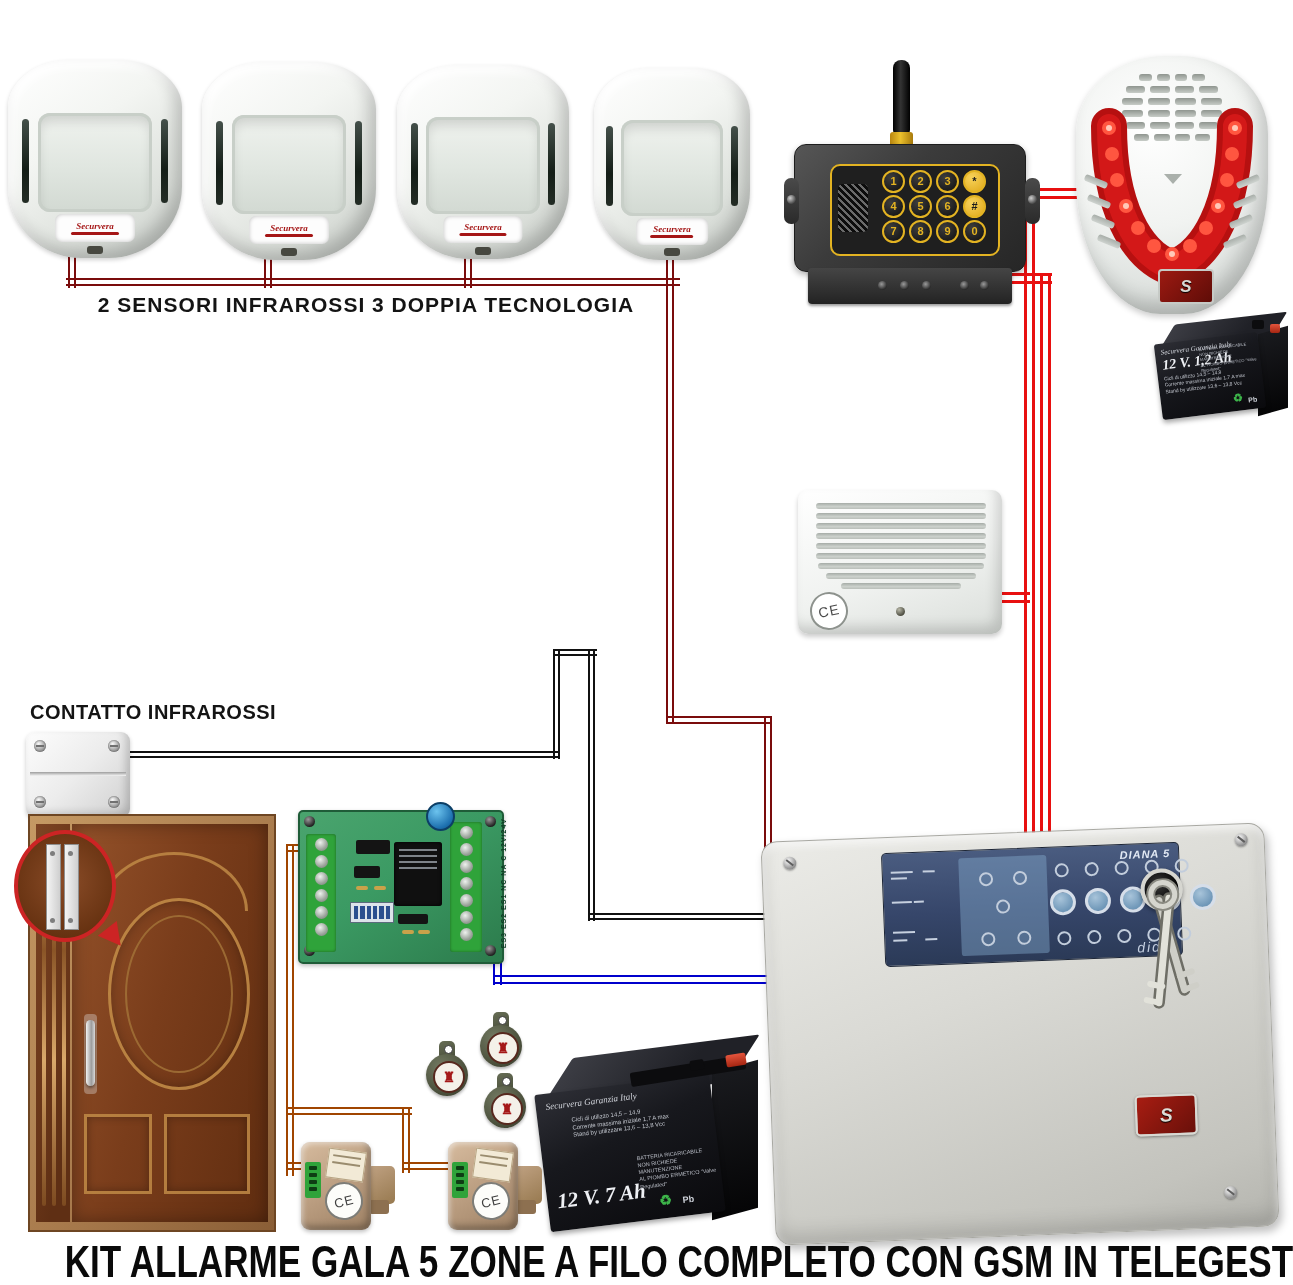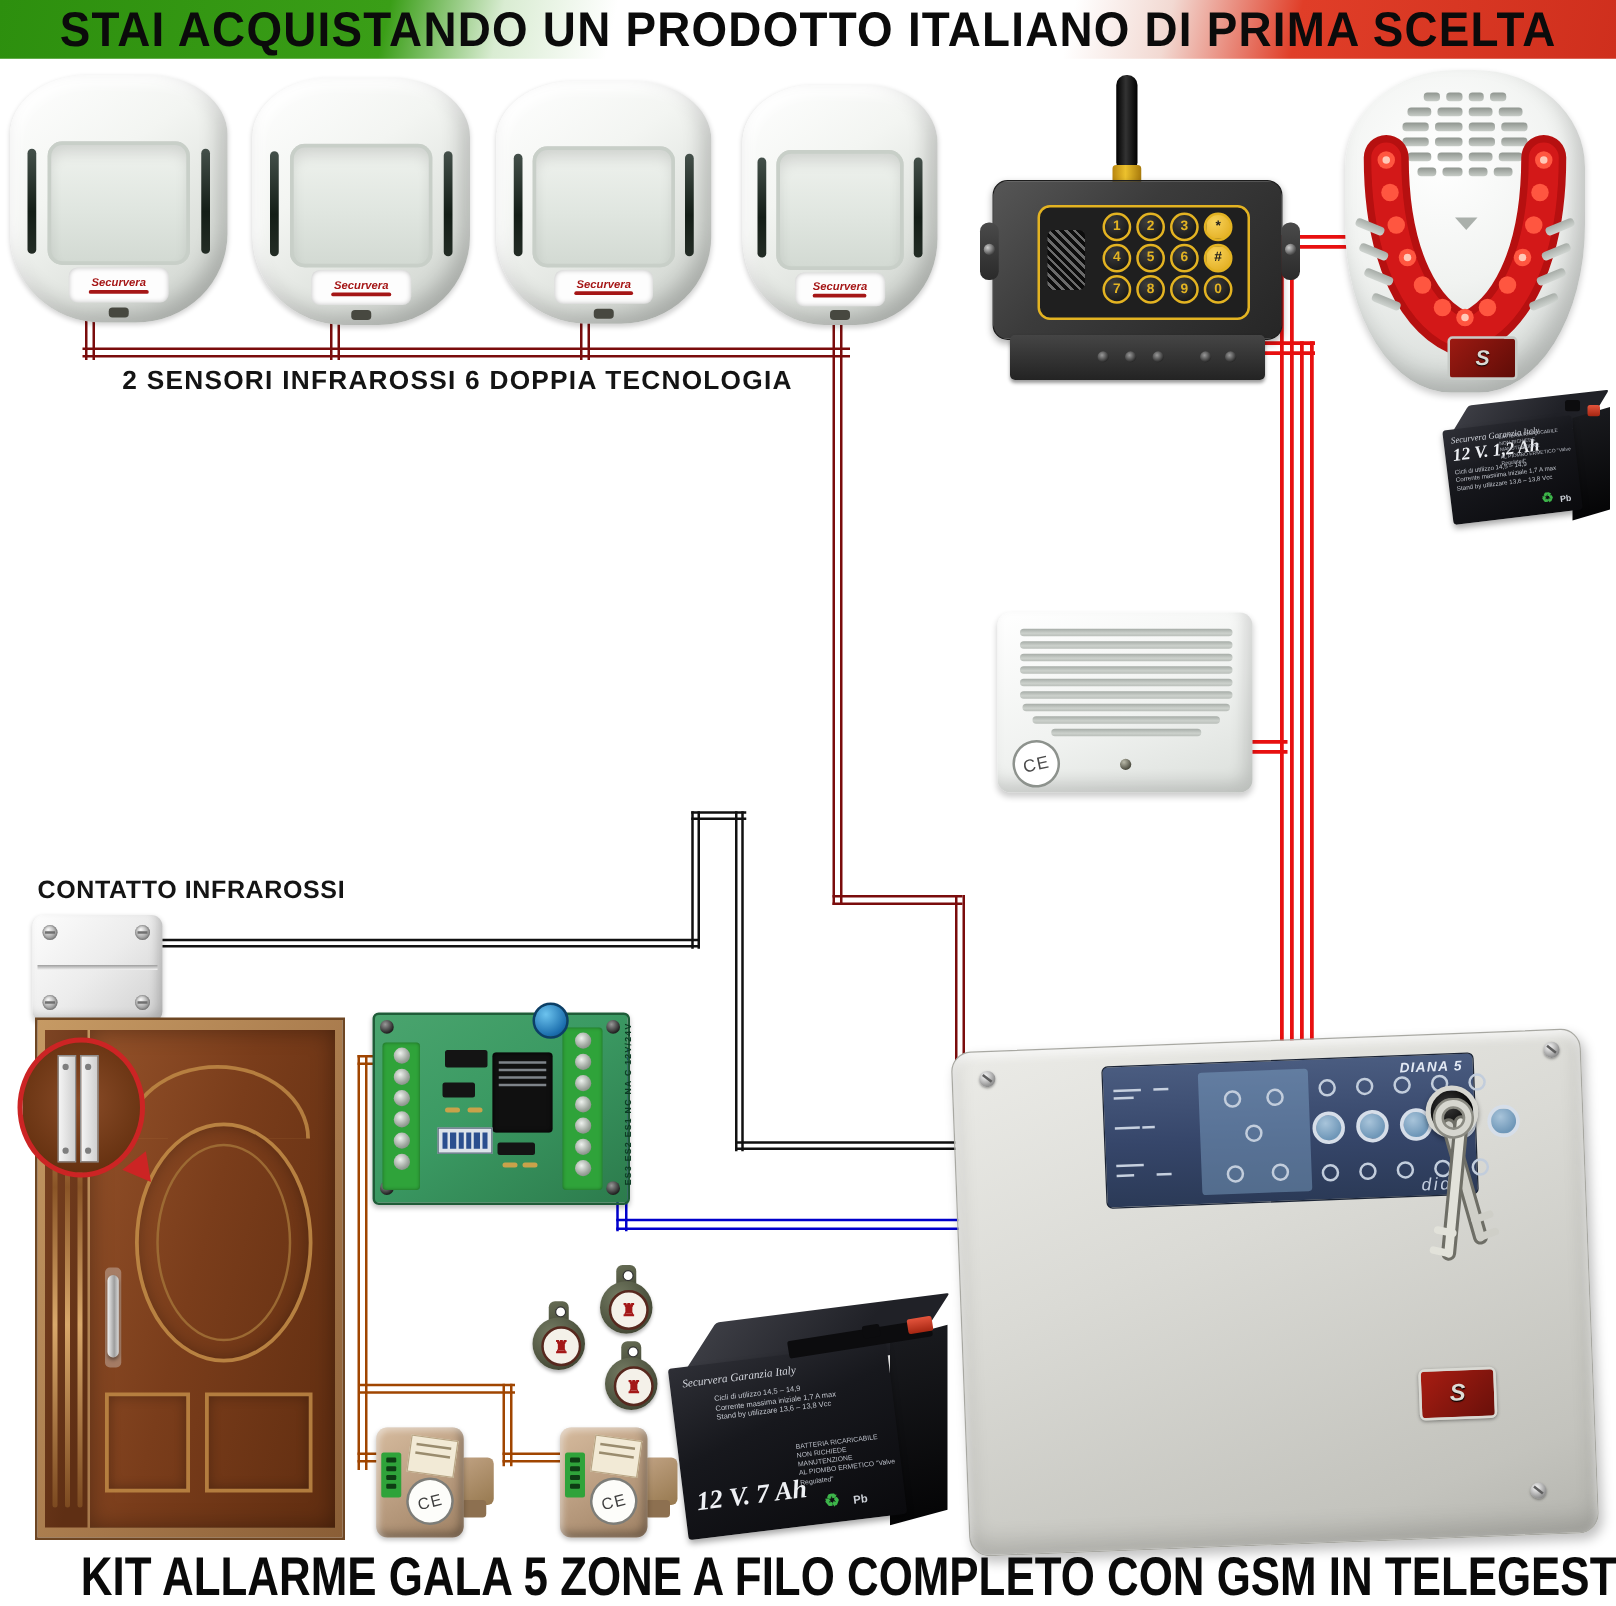--- a/index.html
+++ b/index.html
@@ -30,21 +30,21 @@
   #banner .btext{position:absolute;left:0;right:0;top:2px;text-align:center;white-space:nowrap;
     font-weight:bold;font-size:37px;letter-spacing:1px;color:#0b0b0b;transform:scale(.99,1.05);transform-origin:center top;}
   #footer{position:absolute;left:0;top:1238px;width:1293px;height:46px;z-index:4;}
   #footer .ftext{position:absolute;left:0;right:0;top:0;text-align:center;white-space:nowrap;
     font-weight:bold;font-size:39px;color:#0a0a0a;letter-spacing:0;transform:scale(.9,1.12);transform-origin:center top;}
   
   .seclabel{position:absolute;z-index:4;font-weight:bold;color:#141414;white-space:nowrap;}
   #lbl-sensors{left:66px;top:293px;width:600px;text-align:center;font-size:21px;letter-spacing:1px;}
   #lbl-contact{left:30px;top:701px;font-size:20px;letter-spacing:.5px;}
   
-  .pir{position:absolute;z-index:2;}
+  .pir{position:absolute;z-index:2;font-family:Liberation Serif, serif;}
   .pir .pbody{position:absolute;inset:0;background:linear-gradient(145deg,#ffffff 0%,#f3f5f2 38%,#dde1dc 72%,#c9cec9 100%);
     border-radius:36% 36% 42% 42% / 24% 24% 36% 36%;
     box-shadow:inset -7px -9px 16px rgba(0,0,0,.20),inset 5px 7px 10px rgba(255,255,255,.95),0 2px 4px rgba(0,0,0,.18);}
   .pir .lens{position:absolute;left:17%;right:17%;top:27%;bottom:23%;
     background:linear-gradient(180deg,#f0f3ef,#e0e6e0 55%,#d2d9d2);border-radius:12px;
     box-shadow:inset 0 0 0 3px #c8cfc8,inset 0 8px 12px rgba(0,0,0,.14);}
   .pir .slit{position:absolute;width:7px;top:30%;bottom:28%;border-radius:4px;
     background:linear-gradient(180deg,#44504a,#141e17 60%,#232c25);}
   .pir .slit.l{left:8%;} .pir .slit.r{right:8%;}
   .pir .plogo{position:absolute;left:50%;transform:translateX(-50%);bottom:8%;width:46%;height:14%;
@@ -223,23 +223,20 @@
   #panel .badge2{position:absolute;left:364px;top:268px;width:58px;height:37px;border-radius:5px;
     background:linear-gradient(135deg,#a81d12,#69100a);border:2px solid #d9d9d3;
     display:flex;align-items:center;justify-content:center;box-shadow:0 1px 3px rgba(0,0,0,.4);}
   #panel .badge2 span{font-style:italic;font-weight:bold;font-size:19px;color:#dedcd6;text-shadow:0 1px 1px #000;}
 </style>
 </head>
 <body>
 
 <div id="canvas">
 
-  <div id="banner">
-    <div class="btext">STAI ACQUISTANDO UN PRODOTTO ITALIANO DI PRIMA SCELTA</div>
-  </div>
 
   <div class="wire wv wm" style="left:68px;top:250px;height:38px"></div>
   <div class="wire wv wm" style="left:264px;top:250px;height:38px"></div>
   <div class="wire wv wm" style="left:464px;top:250px;height:38px"></div>
   <div class="wire wh wm" style="left:66px;top:278px;width:614px"></div>
   <div class="wire wv wm" style="left:666px;top:252px;height:472px"></div>
   <div class="wire wh wm" style="left:666px;top:716px;width:104px"></div>
   <div class="wire wv wm" style="left:764px;top:716px;height:134px"></div>
 
   <div class="wire wh wr" style="left:1000px;top:273px;width:52px"></div>
@@ -303,21 +300,21 @@
     <div class="lens"></div>
     <div class="slit l"></div>
     <div class="slit r"></div>
     <div class="plogo">
         <span class="b1">Securvera</span>
         <span class="b2"></span>
       </div>
     <div class="pdot"></div>
   </div>
 
-  <div class="seclabel" id="lbl-sensors">2 SENSORI INFRAROSSI 6 DOPPIA TECNOLOGIA</div>
+  <div class="seclabel" id="lbl-sensors">2 SENSORI INFRAROSSI 3 DOPPIA TECNOLOGIA</div>
 
   <div id="gsm">
     <div class="ant"></div>
     <div class="antbase"></div>
     <div class="gbody"></div>
     <div class="ear le">
         <span class="hole"></span>
       </div>
     <div class="ear re">
         <span class="hole"></span>

